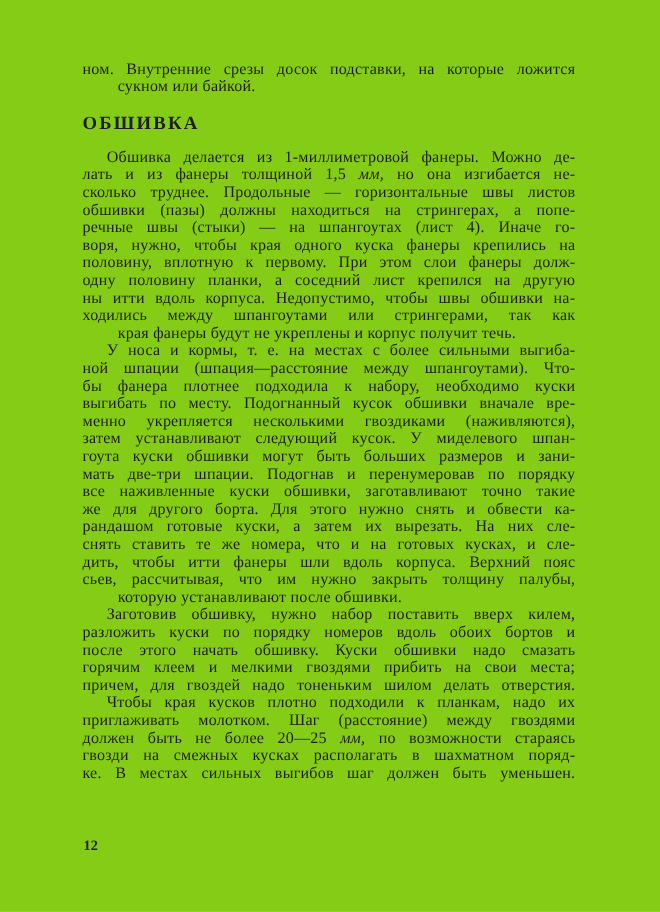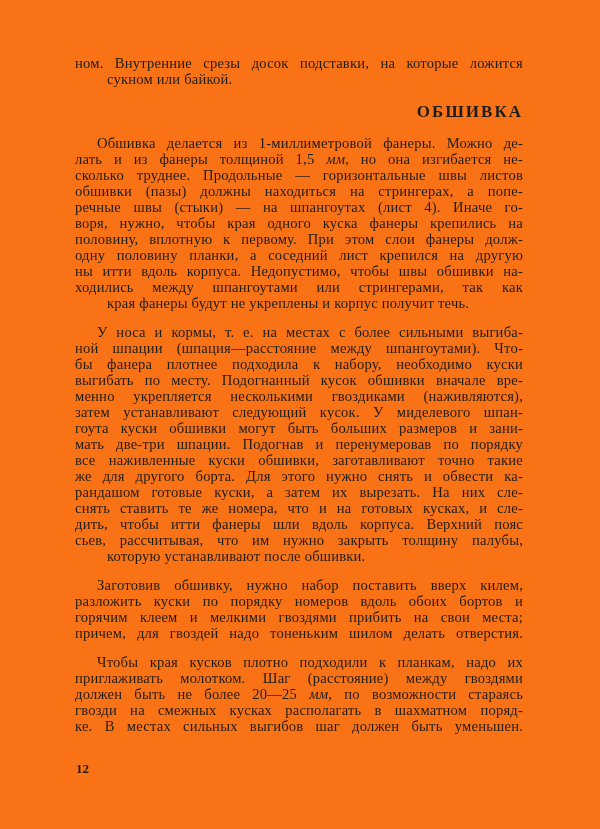--- a/index.html
+++ b/index.html
@@ -19,44 +19,44 @@
     height:16px;
     line-height:16px;
     font-size:14.6px;
     letter-spacing:0.2px;
     text-align:justify;
     text-align-last:justify;
     overflow:visible;
     white-space:normal;
   }
   .line.endline{ text-align-last:left;margin-left:32px; }
-  .line.indent{ text-indent:22px;margin-top:13px; }
+  .line.indent{ text-indent:22px; }
   .line i{ font-style:italic; }
   .heading{
     height:20px;
     line-height:20px;
     margin-top:15px;
     margin-bottom:13px;
-    text-align:right;
+    text-align:left;
     font-weight:700;
     font-size:17px;
     letter-spacing:2px;
   }
   .pagenum{
     position:absolute;
     left:76px;top:761px;
     font-size:13px;
     line-height:16px;
     font-weight:700;
   }
 </style>
 </head>
 <body>
 
-<div class="page" style="background: #f97316; color: rgb(31, 29, 26);">
+<div class="page" style="background: #84cc16; color: rgb(31, 29, 26);">
   <div class="content">
     <div id="cont-para">
         <div class="line">ном. Внутренние срезы досок подставки, на которые ложится</div>
         <div class="line endline">сукном или байкой.</div>
       </div>
     <div class="heading">ОБШИВКА</div>
     <div id="paras">
         <div>
           <div class="line indent">Обшивка делается из 1-миллиметровой фанеры. Можно де-</div>
           <div class="line">лать и из фанеры толщиной 1,5 <i>мм,</i> но она изгибается не-</div>
@@ -83,20 +83,21 @@
           <div class="line">же для другого борта. Для этого нужно снять и обвести ка-</div>
           <div class="line">рандашом готовые куски, а затем их вырезать. На них сле-</div>
           <div class="line">снять ставить те же номера, что и на готовых кусках, и сле-</div>
           <div class="line">дить, чтобы итти фанеры шли вдоль корпуса. Верхний пояс</div>
           <div class="line">сьев, рассчитывая, что им нужно закрыть толщину палубы,</div>
           <div class="line endline">которую устанавливают после обшивки.</div>
         </div>
         <div>
           <div class="line indent">Заготовив обшивку, нужно набор поставить вверх килем,</div>
           <div class="line">разложить куски по порядку номеров вдоль обоих бортов и</div>
+          <div class="line">после этого начать обшивку. Куски обшивки надо смазать</div>
           <div class="line">горячим клеем и мелкими гвоздями прибить на свои места;</div>
           <div class="line">причем, для гвоздей надо тоненьким шилом делать отверстия.</div>
         </div>
         <div>
           <div class="line indent">Чтобы края кусков плотно подходили к планкам, надо их</div>
           <div class="line">приглаживать молотком. Шаг (расстояние) между гвоздями</div>
           <div class="line">должен быть не более 20—25 <i>мм,</i> по возможности стараясь</div>
           <div class="line">гвозди на смежных кусках располагать в шахматном поряд-</div>
           <div class="line">ке. В местах сильных выгибов шаг должен быть уменьшен.</div>
         </div>

